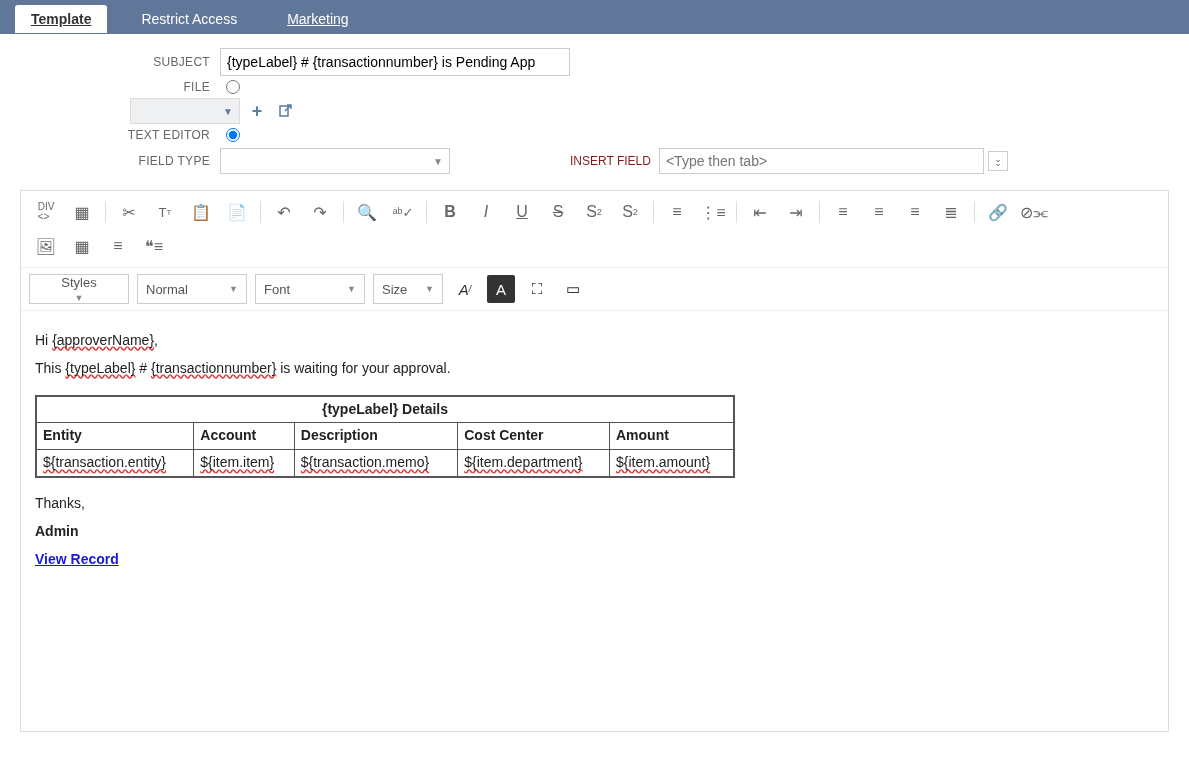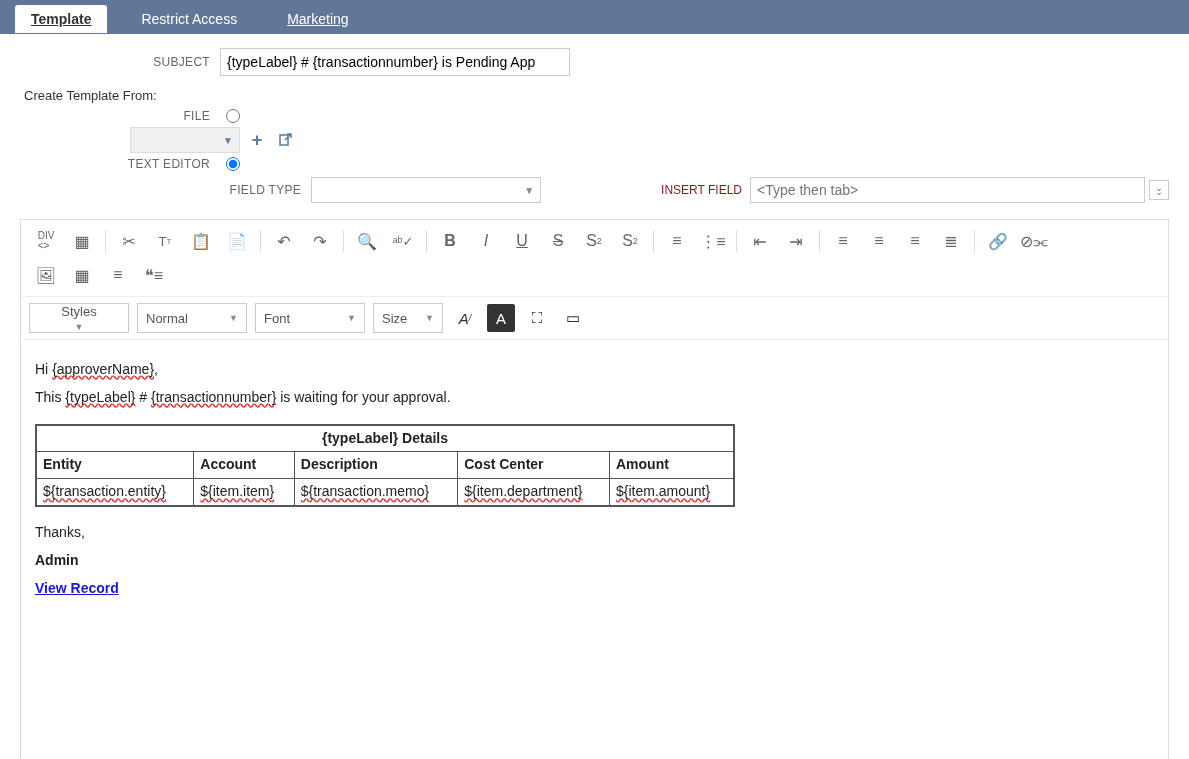--- a/index.html
+++ b/index.html
@@ -17,25 +17,25 @@
   .lbl { width: 200px; text-align: right; padding-right: 10px; font-size: 12px; color: #666; text-transform: uppercase; letter-spacing: .3px; }
   .subject-input { width: 350px; border: 1px solid #ccc; padding: 4px 6px; font-size: 14px; height: 28px; }
   .create-from { font-size: 13px; color: #333; margin: 12px 0 6px 4px; }
   .radio { width: 14px; height: 14px; margin-left: 6px; }
   
   .file-row-actions { display: flex; align-items: center; gap: 6px; margin-left: -90px; }
   .dd-box { width: 110px; height: 26px; background: #eef0f2; border: 1px solid #ddd; display: flex; align-items: center; justify-content: flex-end; padding-right: 6px; }
   .dd-arrow { color: #5b7da0; font-size: 10px; }
   .ico-btn { width: 22px; height: 22px; display: inline-flex; align-items: center; justify-content: center; color: #5b7da0; cursor: pointer; font-size: 18px; font-weight: bold; }
   
-  .field-row { display: flex; align-items: center; margin-top: 6px; justify-content: flex-end; }
+  .field-row { display: flex; align-items: center; margin-top: 6px; }
   .sel { width: 230px; height: 26px; border: 1px solid #ccc; display: flex; align-items: center; justify-content: flex-end; padding: 0 6px; }
   .sel .dd-arrow { color: #888; }
   .insert-lbl { font-size: 12px; color: #7f1d1d; text-transform: uppercase; margin-left: 120px; margin-right: 8px; }
-  .insert-input { width: 395px; height: 26px; border: 1px solid #ccc; padding: 2px 6px; color: #777; font-size: 14px; }
+  .insert-input { width: 325px; height: 26px; border: 1px solid #ccc; padding: 2px 6px; color: #777; font-size: 14px; }
   .expand-btn { width: 20px; height: 20px; display: flex; flex-direction: column; align-items: center; justify-content: center; border: 1px solid #ccc; margin-left: 4px; cursor: pointer; line-height: 4px; font-size: 9px; color: #666; }
   
   .editor-wrap { margin: 6px 20px 0 20px; border: 1px solid #ddd; }
   .toolbar { padding: 6px 8px; display: flex; flex-wrap: wrap; align-items: center; gap: 2px; border-bottom: 1px solid #eee; }
   .tbtn { width: 34px; height: 30px; display: inline-flex; align-items: center; justify-content: center; color: #666; cursor: pointer; border-radius: 2px; font-size: 16px; }
   .tsep { width: 1px; height: 22px; background: #ddd; margin: 0 4px; }
   .toolbar-row2 { padding: 6px 8px; display: flex; align-items: center; gap: 8px; border-bottom: 1px solid #eee; }
   .combo { height: 30px; border: 1px solid #ccc; display: flex; align-items: center; justify-content: space-between; padding: 0 8px; font-size: 13px; color: #555; cursor: pointer; }
   .combo .dd-arrow{ font-size: 9px; color: #888; }
   .combo.styles{width:100px;flex-direction:column;} .combo.format{width:110px;} .combo.font{width:110px;} .combo.size{width:70px;}
@@ -62,21 +62,20 @@
   <div class="tab active"><span class="uline">Template</span></div>
   <div class="tab"><span>Restrict Access</span></div>
   <div class="tab"><span class="uline">Marketing</span></div>
 </div>
 
 <div class="form-area">
   <div class="row">
     <div class="lbl">SUBJECT</div>
     <input class="subject-input" value="{typeLabel} # {transactionnumber} is Pending App" style="">
   </div>
-  <div class="create-from">Create Template From:</div>
   <div class="row">
     <div class="lbl">FILE</div>
     <input type="radio" name="src" class="radio" style="">
   </div>
   <div class="row">
     <div class="lbl"></div>
     <div class="file-row-actions">
       <div class="dd-box">
           <span class="dd-arrow">▼</span>
         </div>

